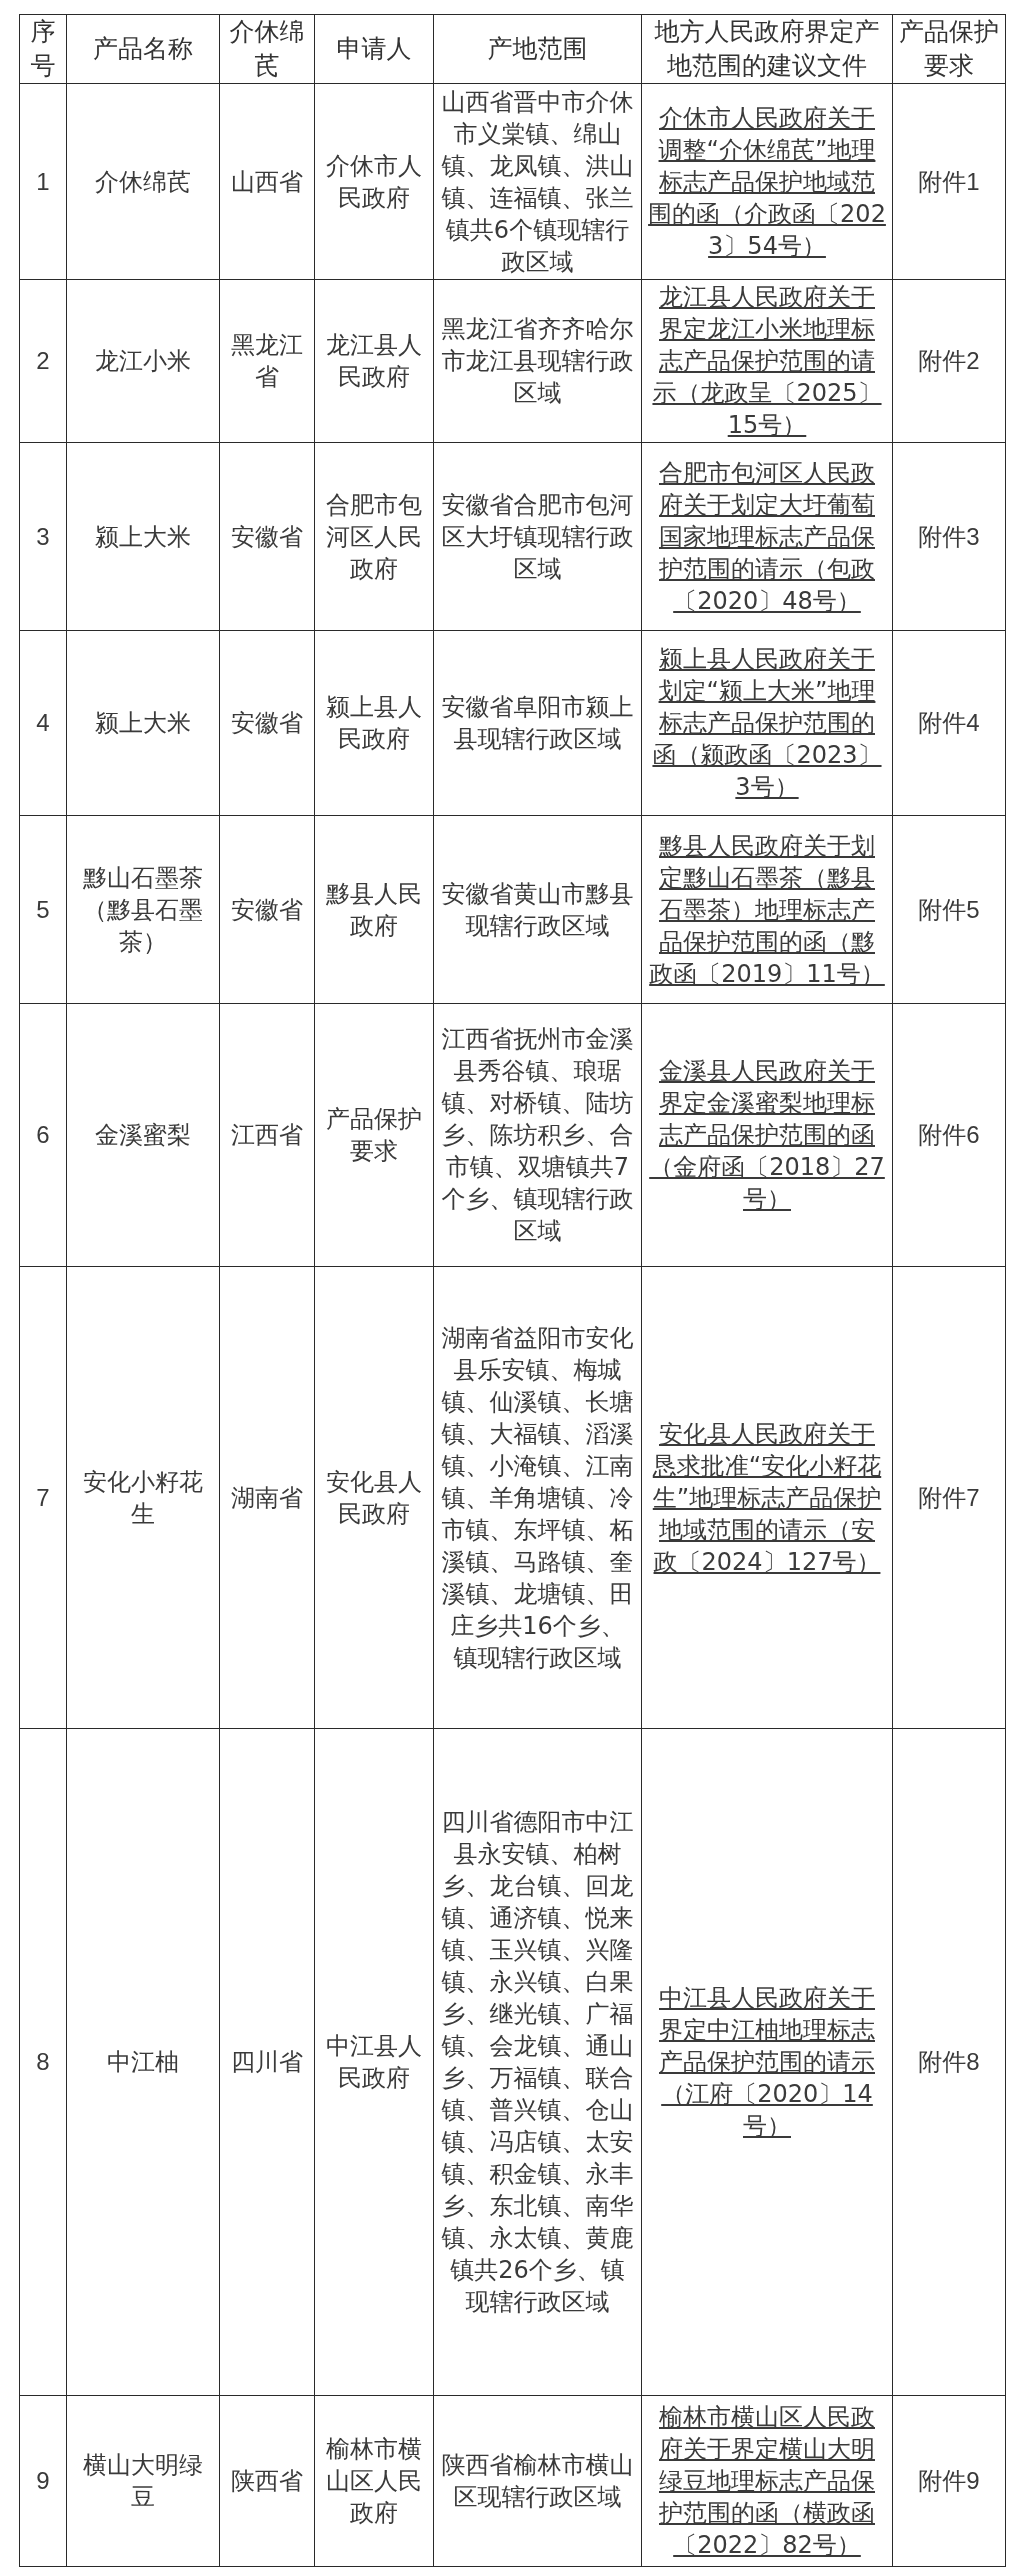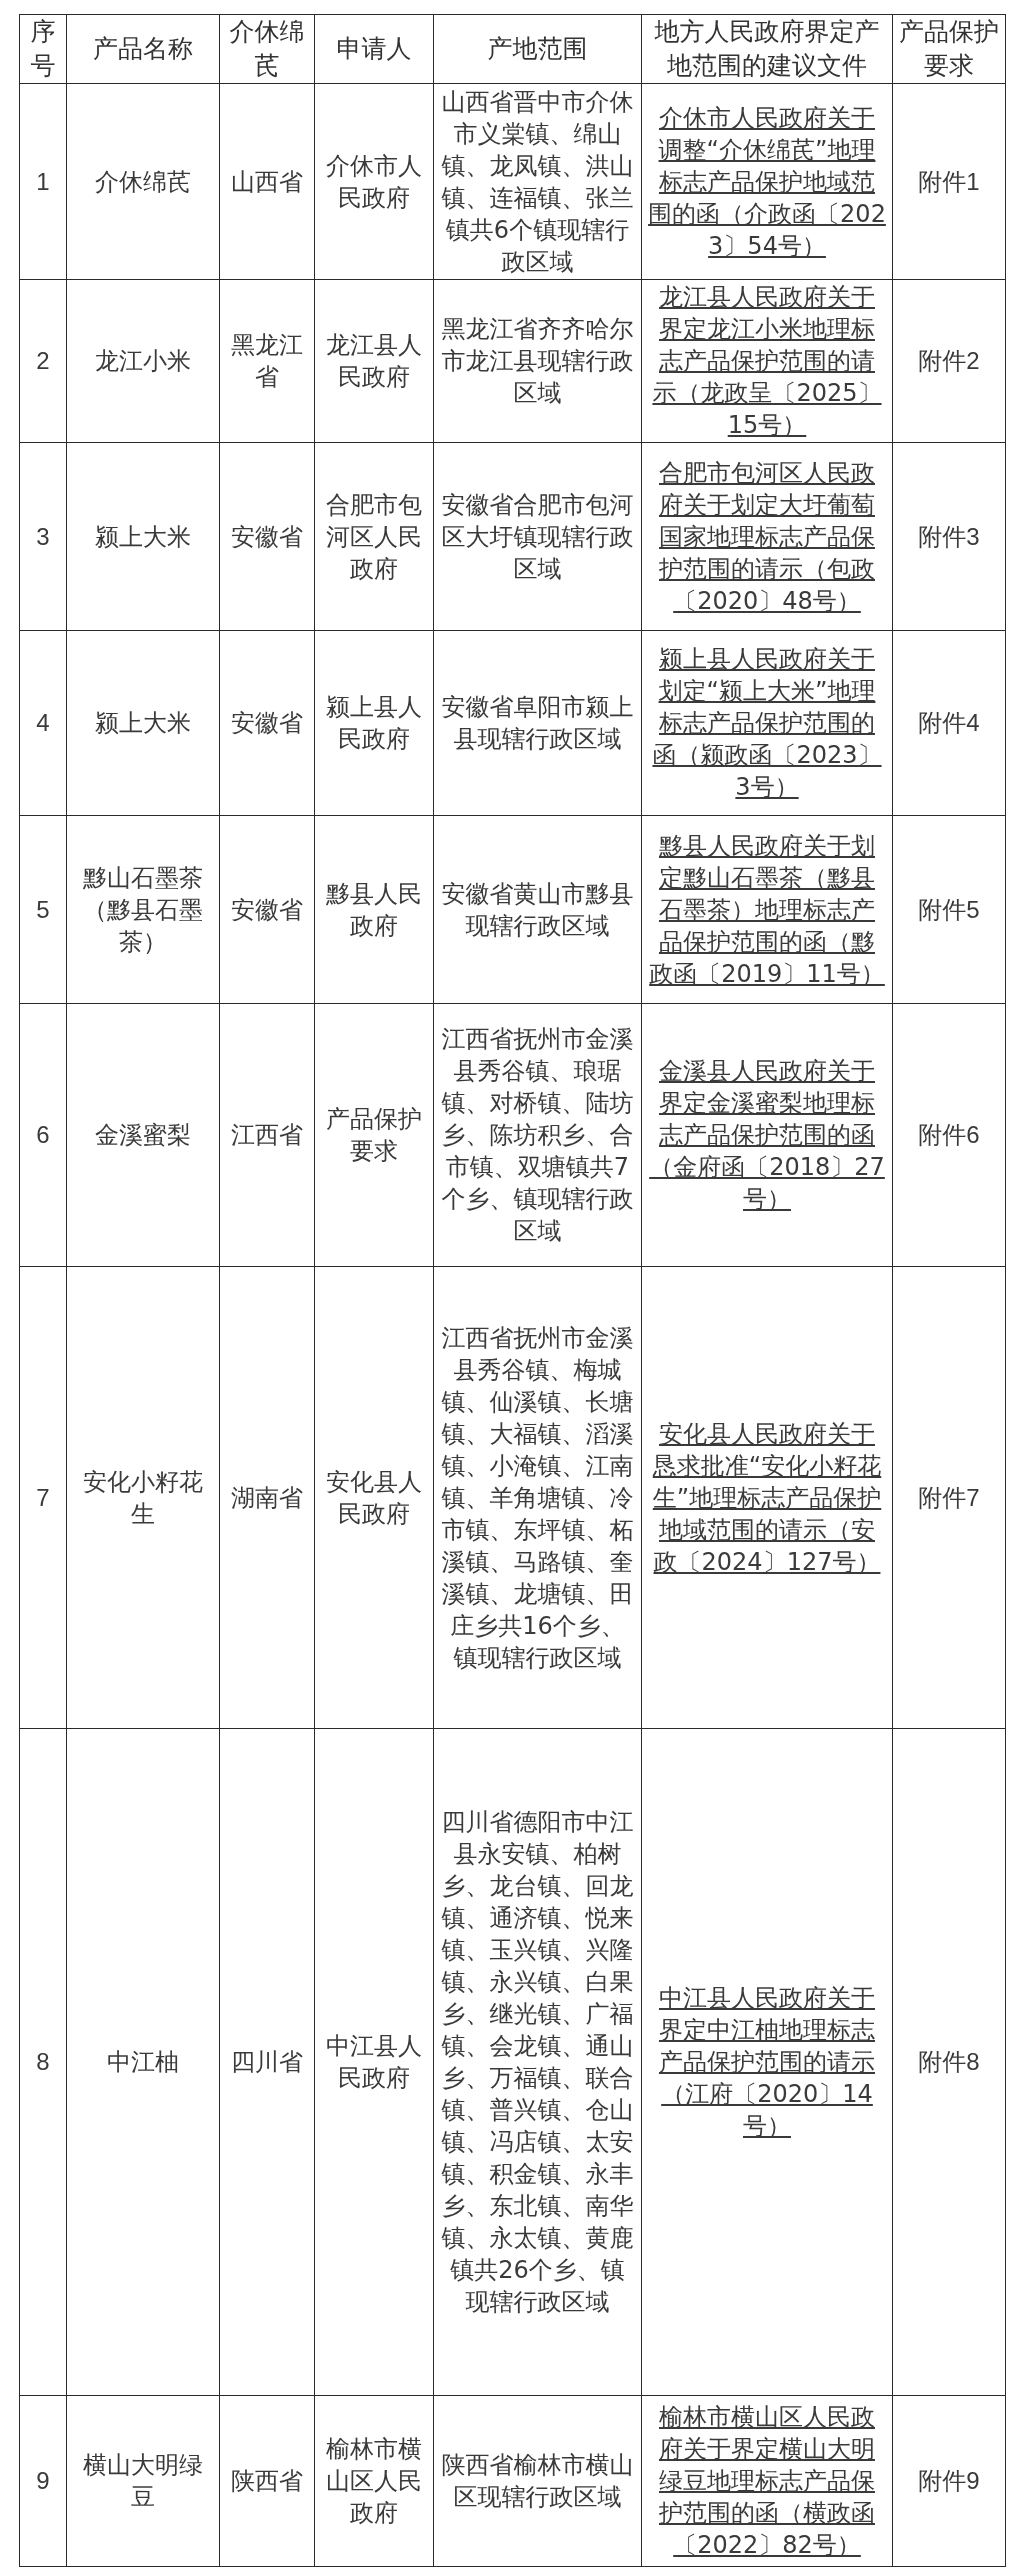--- a/index.html
+++ b/index.html
@@ -117,21 +117,21 @@
       <td>产品保护要求</td>
       <td class="area">江西省抚州市金溪县秀谷镇、琅琚镇、对桥镇、陆坊乡、陈坊积乡、合市镇、双塘镇共7个乡、镇现辖行政区域</td>
       <td class="doc">金溪县人民政府关于界定金溪蜜梨地理标志产品保护范围的函（金府函〔2018〕27号）</td>
       <td class="req">附件6</td>
     </tr>
     <tr class="r7">
       <td class="idx">7</td>
       <td>安化小籽花生</td>
       <td>湖南省</td>
       <td>安化县人民政府</td>
-      <td class="area">江西省抚州市金溪县秀谷镇、梅城镇、仙溪镇、长塘镇、大福镇、滔溪镇、小淹镇、江南镇、羊角塘镇、冷市镇、东坪镇、柘溪镇、马路镇、奎溪镇、龙塘镇、田庄乡共16个乡、镇现辖行政区域</td>
+      <td class="area">湖南省益阳市安化县乐安镇、梅城镇、仙溪镇、长塘镇、大福镇、滔溪镇、小淹镇、江南镇、羊角塘镇、冷市镇、东坪镇、柘溪镇、马路镇、奎溪镇、龙塘镇、田庄乡共16个乡、镇现辖行政区域</td>
       <td class="doc">安化县人民政府关于恳求批准“安化小籽花生”地理标志产品保护地域范围的请示（安政〔2024〕127号）</td>
       <td class="req">附件7</td>
     </tr>
     <tr class="r8">
       <td class="idx">8</td>
       <td>中江柚</td>
       <td>四川省</td>
       <td>中江县人民政府</td>
       <td class="area">四川省德阳市中江县永安镇、柏树乡、龙台镇、回龙镇、通济镇、悦来镇、玉兴镇、兴隆镇、永兴镇、白果乡、继光镇、广福镇、会龙镇、通山乡、万福镇、联合镇、普兴镇、仓山镇、冯店镇、太安镇、积金镇、永丰乡、东北镇、南华镇、永太镇、黄鹿镇共26个乡、镇现辖行政区域</td>
       <td class="doc">中江县人民政府关于界定中江柚地理标志产品保护范围的请示（江府〔2020〕14号）</td>

